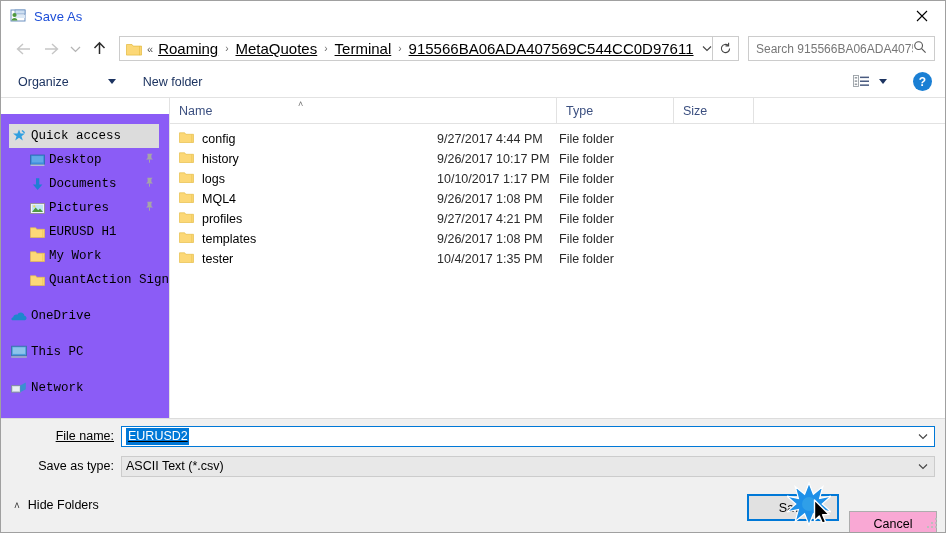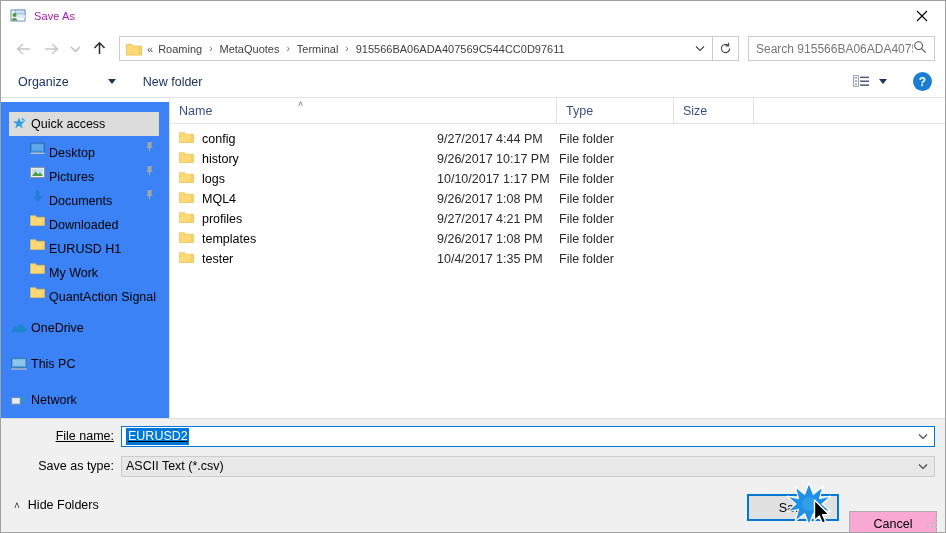--- a/index.html
+++ b/index.html
@@ -34,22 +34,22 @@
     align-items: center;
   }
   .title-icon {
     width: 16px; height: 16px;
     margin-left: 9px;
     position: relative;
     flex: none;
   }
   .title-text {
     margin-left: 8px;
-    font-size: 11px;
-    color: #a21caf;
+    font-size: 13px;
+    color: #1d4ed8;
     letter-spacing: 0.1px;
   }
   .close-btn {
     position: absolute;
     right: 0; top: 0;
     width: 46px; height: 30px;
     display: flex;
     align-items: center;
     justify-content: center;
     color: #000;
@@ -88,25 +88,26 @@
     flex: none;
     position: relative;
   }
   .addr-chev-lead {
     color: #555;
     font-size: 11px;
     margin: 0 4px 0 5px;
     flex: none;
   }
   .crumb {
-    font-size: 11px;
-    color: #404040;
+    font-size: 15px;
+    color: #000000;
     padding: 0 1px;
     white-space: nowrap;
     flex: none;
+    text-decoration: underline;
   }
   .crumb-sep {
     color: #6b6b6b;
     font-size: 10px;
     margin: 0 6px;
     flex: none;
   }
   .addr-drop {
     margin-left: auto;
     width: 24px; height: 21px;
@@ -200,40 +201,41 @@
   
   .body {
     position: absolute;
     left: 0; top: 97px;
     width: 100%;
     height: 320px;
     background: #ffffff;
   }
   .sidebar {
     position: absolute;
-    left: 0; top: 4px;
+    left: 0; top: 16px;
     width: 168px;
     height: 100%;
-    background: #3b82f6;
+    background: #8b5cf6;
     padding-top: 10px;
     box-sizing: border-box;
+    font-family: Liberation Mono, monospace;
   }
   .sb-item {
     height: 24px;
     display: flex;
     align-items: center;
     margin: 0 10px 0 8px;
     padding-left: 22px;
     font-size: 12.5px;
     color: #000;
     position: relative;
   }
   .sb-item.selected { background: #dcdcdc; }
   .sb-item.level0 { padding-left: 22px; }
-  .sb-item.level1 { padding-left: 40px; align-items: flex-end; }
+  .sb-item.level1 { padding-left: 40px; }
   .sb-ico {
     position: absolute;
     left: 0; top: 50%;
     transform: translateY(-50%);
     width: 16px; height: 16px;
     display: flex; align-items: center; justify-content: center;
   }
   .sb-item.level0 > .sb-ico { left: 2px; }
   .sb-item.level1 > .sb-ico { left: 20px; }
   .sb-label { white-space: nowrap; }
@@ -552,60 +554,51 @@
         <span class="sb-pin">
           <svg width="11" height="11" viewBox="0 0 11 11">
             <path d="M3.2 1.2 L8.6 1.2 L7.4 2.4 L7.4 5.4 L9 7 L2 7 L3.6 5.4 L3.6 2.4 Z" fill="#a6a6a6"></path>
             <path d="M5.5 7 L5.5 10.2" stroke="#a6a6a6" stroke-width="1"></path>
           </svg>
         </span>
       </div>
 
       <div class="sb-item level1">
         <span class="sb-ico">
+          <svg width="15" height="15" viewBox="0 0 15 15">
+            <path d="M6 1.2 L9.3 1.2 L9.3 7.6 L12.4 7.6 L7.65 13 L2.9 7.6 L6 7.6 Z" fill="#1e7fd4"></path>
+          </svg>
+        </span>
+        <span class="sb-label">Documents</span>
+        <span class="sb-pin">
+          <svg width="11" height="11" viewBox="0 0 11 11">
+            <path d="M3.2 1.2 L8.6 1.2 L7.4 2.4 L7.4 5.4 L9 7 L2 7 L3.6 5.4 L3.6 2.4 Z" fill="#a6a6a6"></path>
+            <path d="M5.5 7 L5.5 10.2" stroke="#a6a6a6" stroke-width="1"></path>
+          </svg>
+        </span>
+      </div>
+
+      <div class="sb-item level1">
+        <span class="sb-ico">
           <svg width="15" height="13" viewBox="0 0 15 13">
             <rect x="0.6" y="1.4" width="13.8" height="10" fill="#f4f4f4" stroke="#8a8a8a" stroke-width="0.8"></rect>
             <rect x="2" y="2.7" width="11" height="7.4" fill="#bfe3f7"></rect>
             <path d="M2 10.1 L5.6 5.4 L8.2 8.3 L10 6.6 L13 10.1 Z" fill="#4f9a3f"></path>
             <circle cx="4.3" cy="4.4" r="1.1" fill="#f6d94e"></circle>
           </svg>
         </span>
         <span class="sb-label">Pictures</span>
         <span class="sb-pin">
           <svg width="11" height="11" viewBox="0 0 11 11">
             <path d="M3.2 1.2 L8.6 1.2 L7.4 2.4 L7.4 5.4 L9 7 L2 7 L3.6 5.4 L3.6 2.4 Z" fill="#a6a6a6"></path>
             <path d="M5.5 7 L5.5 10.2" stroke="#a6a6a6" stroke-width="1"></path>
           </svg>
         </span>
       </div>
 
-      <div class="sb-item level1">
-        <span class="sb-ico">
-          <svg width="15" height="15" viewBox="0 0 15 15">
-            <path d="M6 1.2 L9.3 1.2 L9.3 7.6 L12.4 7.6 L7.65 13 L2.9 7.6 L6 7.6 Z" fill="#1e7fd4"></path>
-          </svg>
-        </span>
-        <span class="sb-label">Documents</span>
-        <span class="sb-pin">
-          <svg width="11" height="11" viewBox="0 0 11 11">
-            <path d="M3.2 1.2 L8.6 1.2 L7.4 2.4 L7.4 5.4 L9 7 L2 7 L3.6 5.4 L3.6 2.4 Z" fill="#a6a6a6"></path>
-            <path d="M5.5 7 L5.5 10.2" stroke="#a6a6a6" stroke-width="1"></path>
-          </svg>
-        </span>
-      </div>
-
-      <div class="sb-item level1">
-        <span class="sb-ico">
-          <svg width="15" height="13" viewBox="0 0 15 13">
-            <path d="M0.5 1.8h5.2l1.1 1.5h7.7v8.2H0.5z" fill="#fcd877" stroke="#e6bf4b" stroke-width="0.7"></path>
-            <path d="M12.8 3.3v8.2" stroke="#e6bf4b" stroke-width="0.6"></path>
-          </svg>
-        </span>
-        <span class="sb-label">Downloaded</span>
-      </div>
 
       <div class="sb-item level1">
         <span class="sb-ico">
           <svg width="15" height="13" viewBox="0 0 15 13">
             <path d="M0.5 1.8h5.2l1.1 1.5h7.7v8.2H0.5z" fill="#fcd877" stroke="#e6bf4b" stroke-width="0.7"></path>
             <path d="M12.8 3.3v8.2" stroke="#e6bf4b" stroke-width="0.6"></path>
           </svg>
         </span>
         <span class="sb-label">EURUSD H1</span>
       </div>

